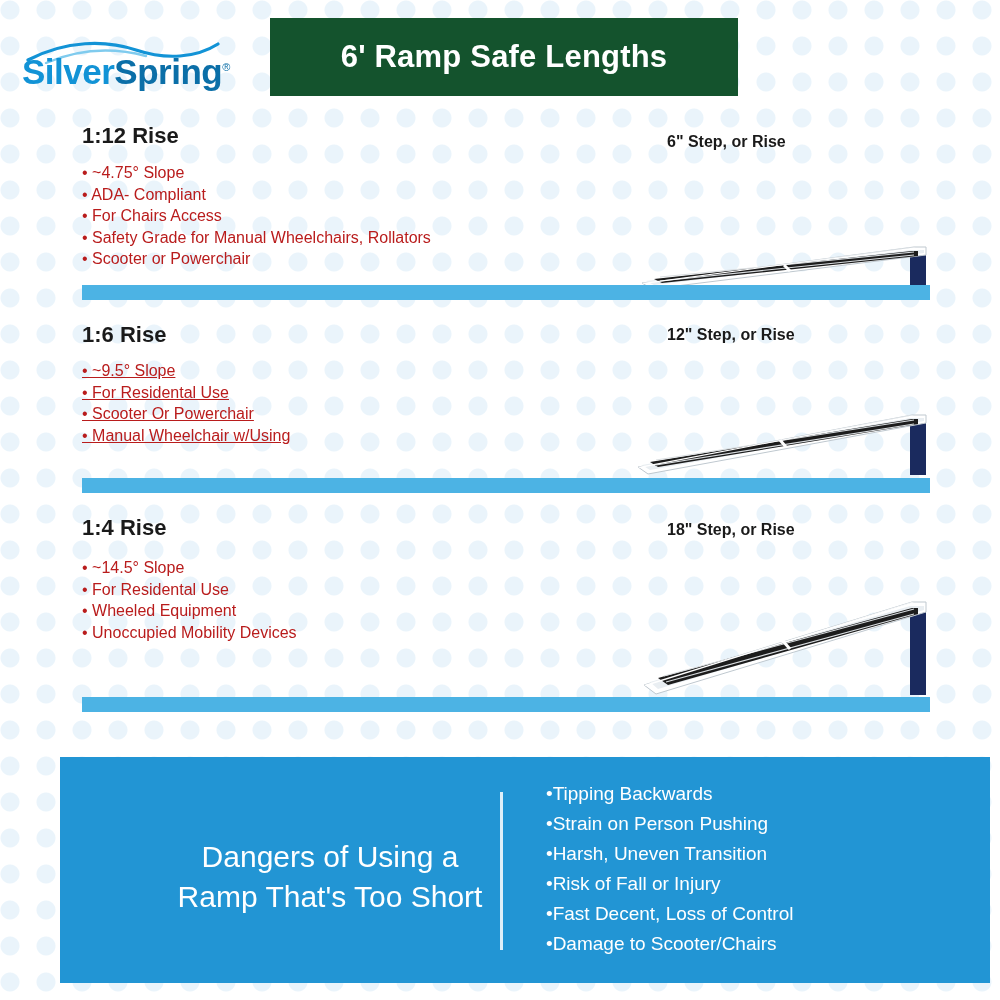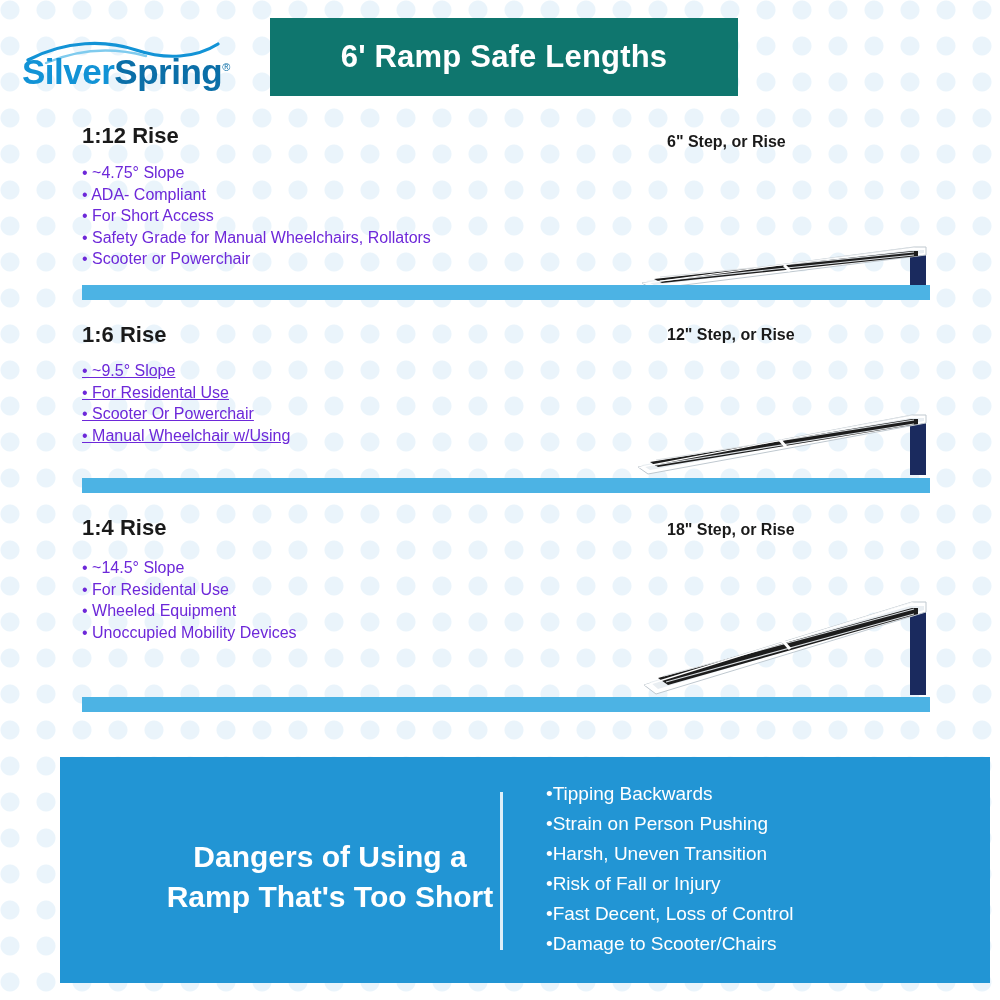--- a/index.html
+++ b/index.html
@@ -68,21 +68,21 @@
     width: 195px;
     height: 26px;
   }
 
   .title-banner {
     position: absolute;
     left: 266px;
     top: 18px;
     width: 468px;
     height: 78px;
-    background: #0f766e;
+    background: #14532d;
   }
   .title-banner .title-text {
     color: #ffffff;
     font-size: 31px;
     font-weight: bold;
     text-align: center;
     line-height: 78px;
     letter-spacing: 0.2px;
   }
 
@@ -98,21 +98,21 @@
   .sec-step {
     position: absolute;
     font-size: 16px;
     font-weight: bold;
     color: #1a1a1a;
   }
   .bullets {
     position: absolute;
     left: 78px;
     font-size: 16px;
-    color: #6d28d9;
+    color: #b91c1c;
     line-height: 21.6px;
   }
   .bullets div { white-space: nowrap; }
   .ground {
     position: absolute;
     left: 78px;
     width: 848px;
     height: 15px;
     background: #4cb3e4;
   }
@@ -129,21 +129,21 @@
     height: 226px;
     background: #2295d4;
   }
   .danger-title {
     position: absolute;
     left: 60px;
     top: 80px;
     width: 420px;
     color: #ffffff;
     font-size: 30px;
-    font-weight: bold;
+    font-weight: normal;
     text-align: center;
     line-height: 40px;
   }
   .divider-line {
     position: absolute;
     left: 440px;
     top: 35px;
     width: 3px;
     height: 158px;
     background: #ffffff;
@@ -179,21 +179,21 @@
     <div class="title-banner">
       <div class="title-text">6' Ramp Safe Lengths</div>
     </div>
 
     <div class="section">
       <div class="sec-title" style="top:123px;">1:12 Rise</div>
       <div class="sec-step" style="left:663px; top:133px;">6" Step, or Rise</div>
       <div class="bullets" style="top:162px;">
         <div>• ~4.75° Slope</div>
         <div>• ADA- Compliant</div>
-        <div>• For Short Access</div>
+        <div>• For Chairs Access</div>
         <div>• Safety Grade for Manual Wheelchairs, Rollators</div>
         <div>• Scooter or Powerchair</div>
       </div>
 
       <svg class="ramp" style="left:620px; top:225px; width:306px; height:65px;" viewBox="0 0 306 65">
 
         <rect x="286" y="27" width="16" height="38" fill="#1a2a5e"></rect>
 
         <polygon points="18,58 290,22 302,22 302,30 28,64" fill="#ffffff" stroke="#bfc8cf" stroke-width="1"></polygon>
         <polygon points="22,56 288,25 300,25 300,28 30,60" fill="#e9eef2"></polygon>

